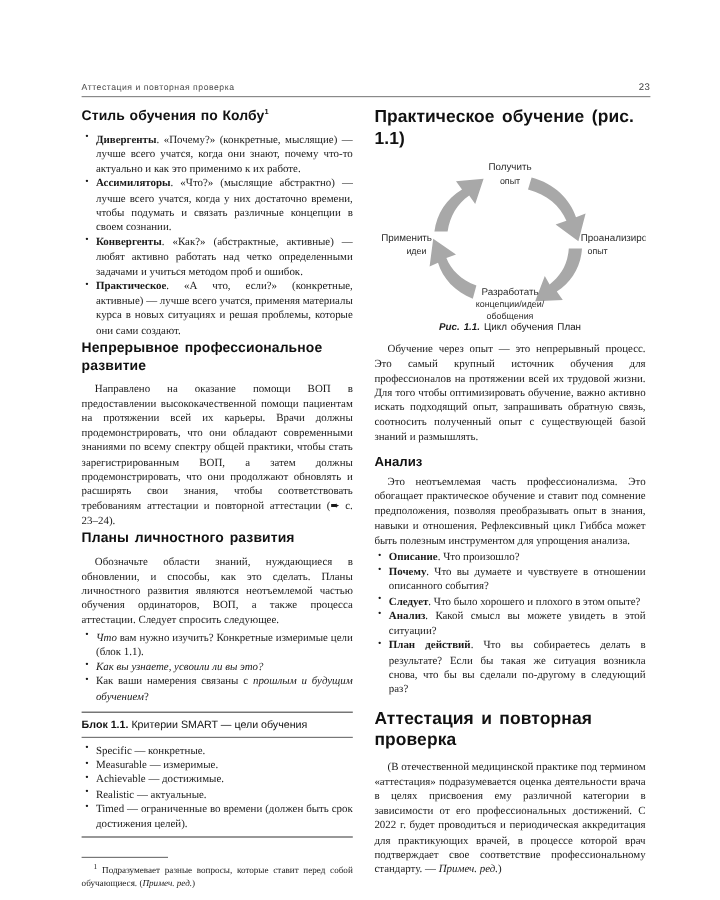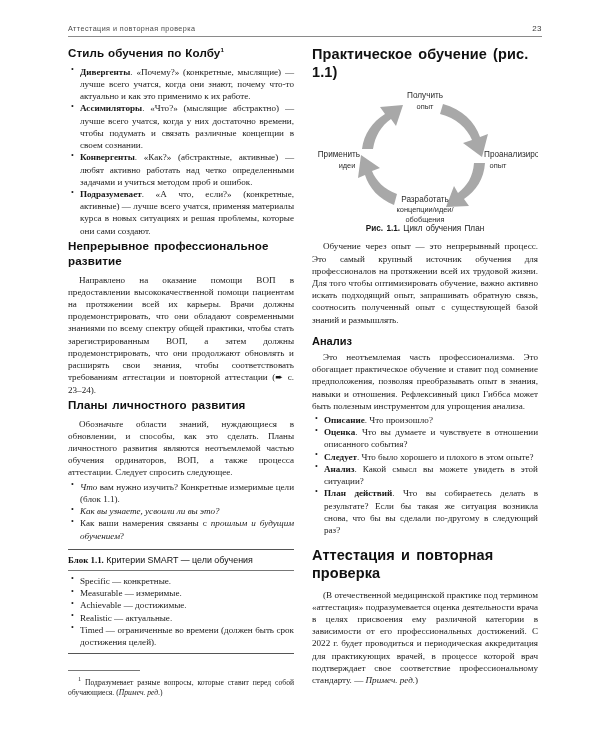--- a/index.html
+++ b/index.html
@@ -12,21 +12,21 @@
     background: #ffffff;
     font-family: "Liberation Serif", "DejaVu Serif", serif;
     color: #1a1a1a;
     overflow: hidden;
   }
   .page {
     position: relative;
     width: 600px;
     height: 750px;
     box-sizing: border-box;
-    padding: 24px 58px 20px 68px;
+    padding: 68px 58px 20px 68px;
   }
   
   .runhead {
     display: flex;
     align-items: baseline;
     justify-content: space-between;
     font-family: "Liberation Sans", "DejaVu Sans", sans-serif;
     font-size: 7.2px;
     letter-spacing: 0.45px;
     color: #4a4a4a;
@@ -99,21 +99,21 @@
     margin-bottom: 0px;
     hyphens: auto;
   }
   ul.bl > li::before {
     content: "•";
     position: absolute;
     left: 3px;
     top: -0.5px;
     font-size: 8px;
   }
-  .b { font-weight: bold; font-family: Liberation Serif, serif; }
+  .b { font-weight: bold; }
   .i { font-style: italic; }
   
   .box {
     margin: 7px 0 4px 0;
   }
   .box-rule-top {
     border-top: 1.6px solid #555;
     margin-bottom: 4px;
   }
   .box-title {
@@ -156,21 +156,21 @@
   }
   .figure svg { display: block; margin: 0 auto; }
   .fig-caption {
     font-family: "Liberation Sans", "DejaVu Sans", sans-serif;
     font-size: 8.2px;
     text-align: center;
     color: #1a1a1a;
     margin-top: 1px;
     word-spacing: 1px;
   }
-  .fig-caption .cap-b { font-weight: bold; }
+  .fig-caption .cap-b { font-weight: bold; font-style: italic; }
 </style>
 </head>
 <body>
 
 <div class="page">
 
   <div class="runhead">
     <span class="rh-title">Аттестация и повторная проверка</span>
     <span class="rh-page">23</span>
   </div>
@@ -179,21 +179,21 @@
   <div class="cols">
 
     <div class="col">
 
       <h2 class="sec tight"><span>Стиль обучения по Колбу</span><sup class="fn">1</sup></h2>
 
       <ul class="bl">
         <li><span class="b">Дивергенты</span><span>. «Почему?» (конкретные, мыслящие) — лучше всего учатся, когда они знают, почему что-то актуально и как это применимо к их работе.</span></li>
         <li><span class="b">Ассимиляторы</span><span>. «Что?» (мыслящие абстрактно) — лучше всего учатся, когда у них достаточно времени, чтобы подумать и связать различные концепции в своем сознании.</span></li>
         <li><span class="b">Конвергенты</span><span>. «Как?» (абстрактные, активные) — любят активно работать над четко определенными задачами и учиться методом проб и ошибок.</span></li>
-        <li><span class="b">Подразумевает</span><span>. «А что, если?» (конкретные, активные) — лучше всего учатся, применяя материалы курса в новых ситуациях и решая проблемы, которые они сами создают.</span></li>
+        <li><span class="b">Практическое</span><span>. «А что, если?» (конкретные, активные) — лучше всего учатся, применяя материалы курса в новых ситуациях и решая проблемы, которые они сами создают.</span></li>
       </ul>
 
       <h2 class="sec spaced-top">Непрерывное профессиональное развитие</h2>
       <p class="body">Направлено на оказание помощи ВОП в предоставлении высококачественной помощи пациентам на протяжении всей их карьеры. Врачи должны продемонстрировать, что они обладают современными знаниями по всему спектру общей практики, чтобы стать зарегистрированным ВОП, а затем должны продемонстрировать, что они продолжают обновлять и расширять свои знания, чтобы соответствовать требованиям аттестации и повторной аттестации (➨ с. 23–24).</p>
 
       <h2 class="sec spaced-top">Планы личностного развития</h2>
       <p class="body">Обозначьте области знаний, нуждающиеся в обновлении, и способы, как это сделать. Планы личностного развития являются неотъемлемой частью обучения ординаторов, ВОП, а также процесса аттестации. Следует спросить следующее.</p>
 
       <ul class="bl">
         <li><span class="i">Что</span><span> вам нужно изучить? Конкретные измеримые цели (блок 1.1).</span></li>
@@ -258,21 +258,21 @@
         <figcaption class="fig-caption"><span class="cap-b">Рис. 1.1.</span> <span>Цикл обучения План</span></figcaption>
       </figure>
 
       <p class="body" style="margin-top:7px;">Обучение через опыт — это непрерывный процесс. Это самый крупный источник обучения для профессионалов на протяжении всей их трудовой жизни. Для того чтобы оптимизировать обучение, важно активно искать подходящий опыт, запрашивать обратную связь, соотносить полученный опыт с существующей базой знаний и размышлять.</p>
 
       <h3 class="sub">Анализ</h3>
       <p class="body">Это неотъемлемая часть профессионализма. Это обогащает практическое обучение и ставит под сомнение предположения, позволяя преобразывать опыт в знания, навыки и отношения. Рефлексивный цикл Гиббса может быть полезным инструментом для упрощения анализа.</p>
 
       <ul class="bl">
         <li><span class="b">Описание</span><span>. Что произошло?</span></li>
-        <li><span class="b">Оценка</span><span>. Что вы думаете и чувствуете в отношении описанного события?</span></li>
+        <li><span class="b">Почему</span><span>. Что вы думаете и чувствуете в отношении описанного события?</span></li>
         <li><span class="b">Следует</span><span>. Что было хорошего и плохого в этом опыте?</span></li>
         <li><span class="b">Анализ</span><span>. Какой смысл вы можете увидеть в этой ситуации?</span></li>
         <li><span class="b">План действий</span><span>. Что вы собираетесь делать в результате? Если бы такая же ситуация возникла снова, что бы вы сделали по-другому в следующий раз?</span></li>
       </ul>
 
       <h2 class="sec big" style="margin-top:11px;">Аттестация и повторная проверка</h2>
       <p class="body"><span>(В отечественной медицинской практике под термином «аттестация» подразумевается оценка деятельности врача в целях присвоения ему различной категории в зависимости от его профессиональных достижений. С 2022 г. будет проводиться и периодическая аккредитация для практикующих врачей, в процессе которой врач подтверждает свое соответствие профессиональному стандарту. — </span><span class="i">Примеч. ред.</span><span>)</span></p>
 
     </div>
 

